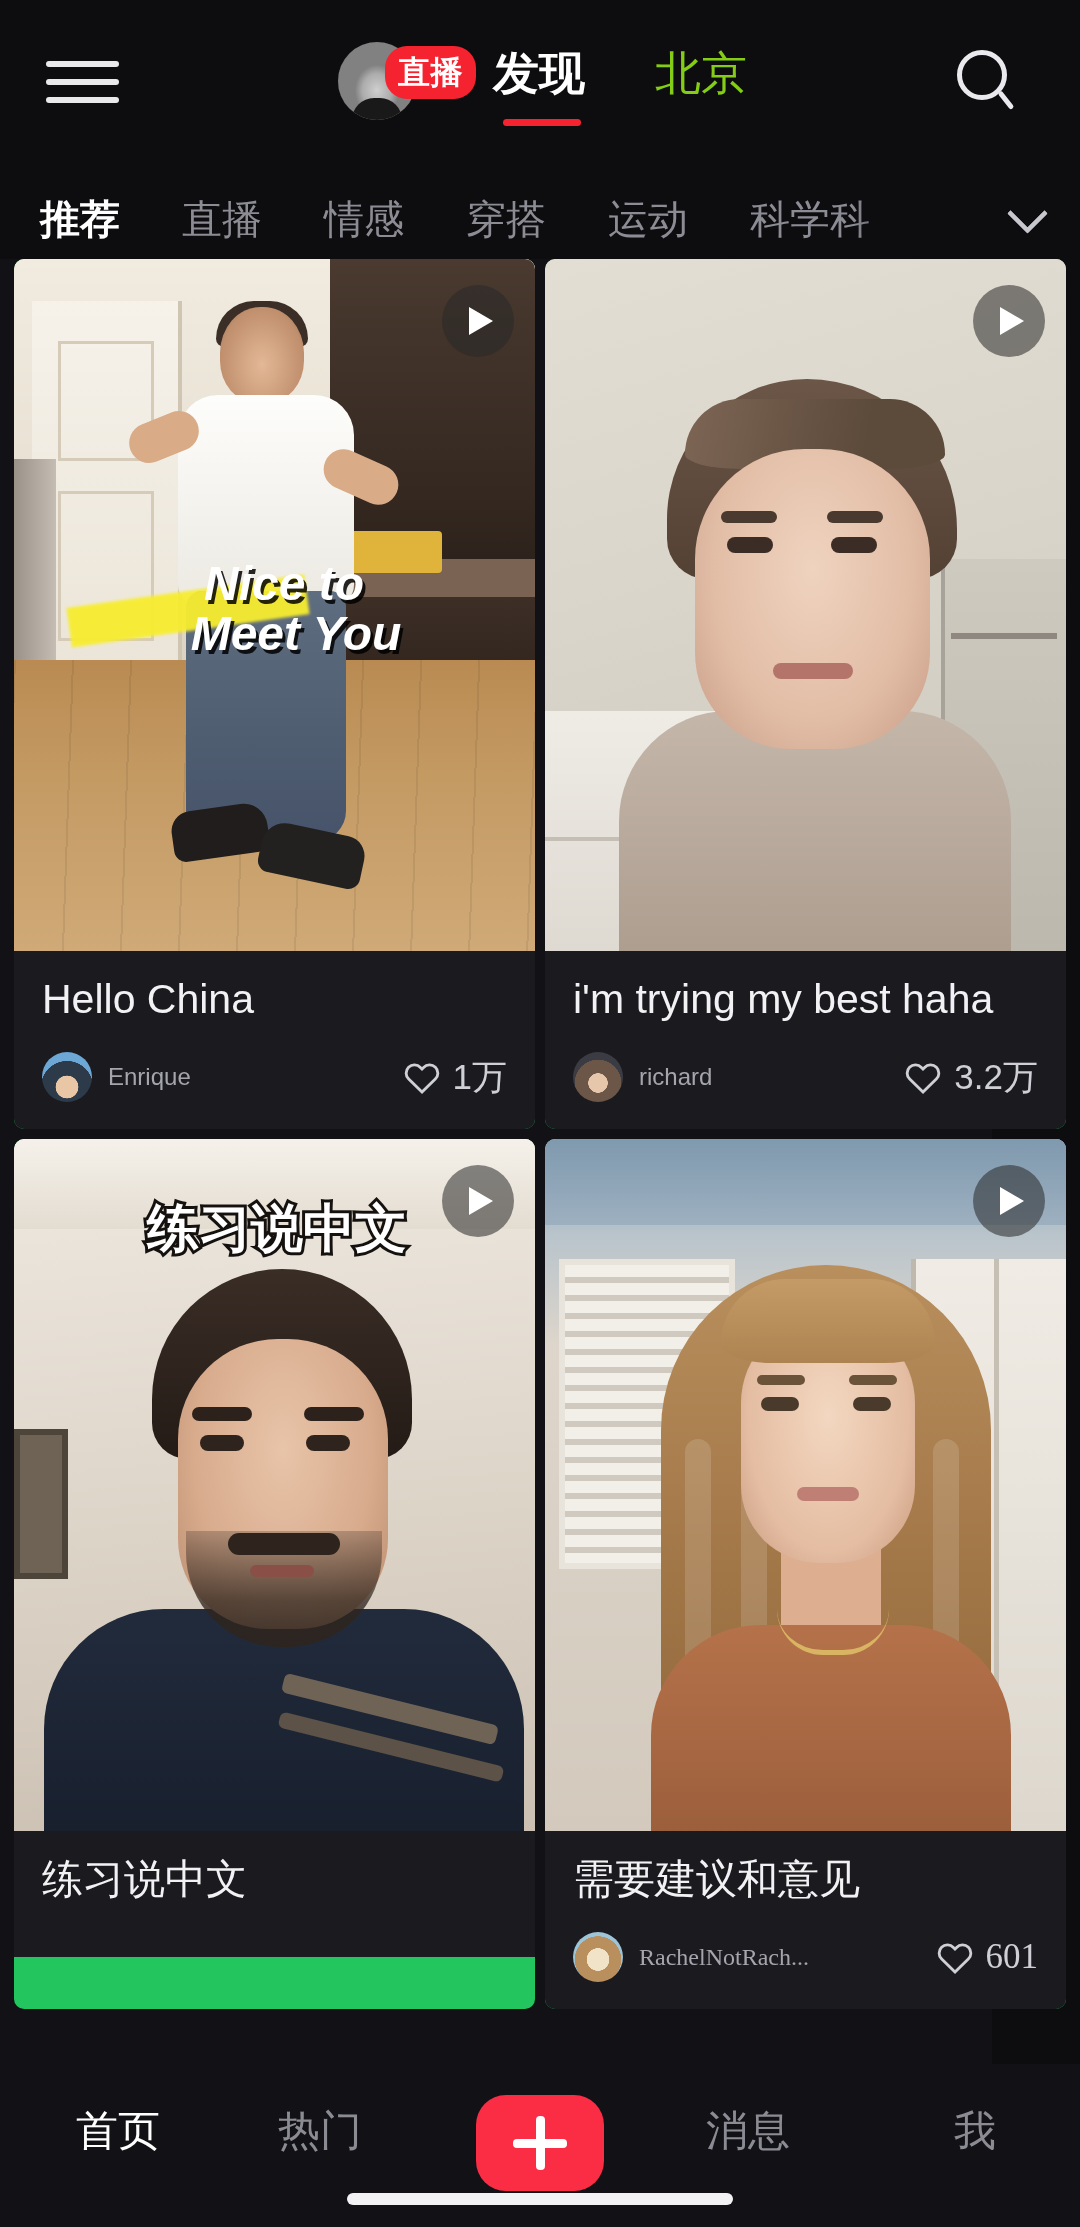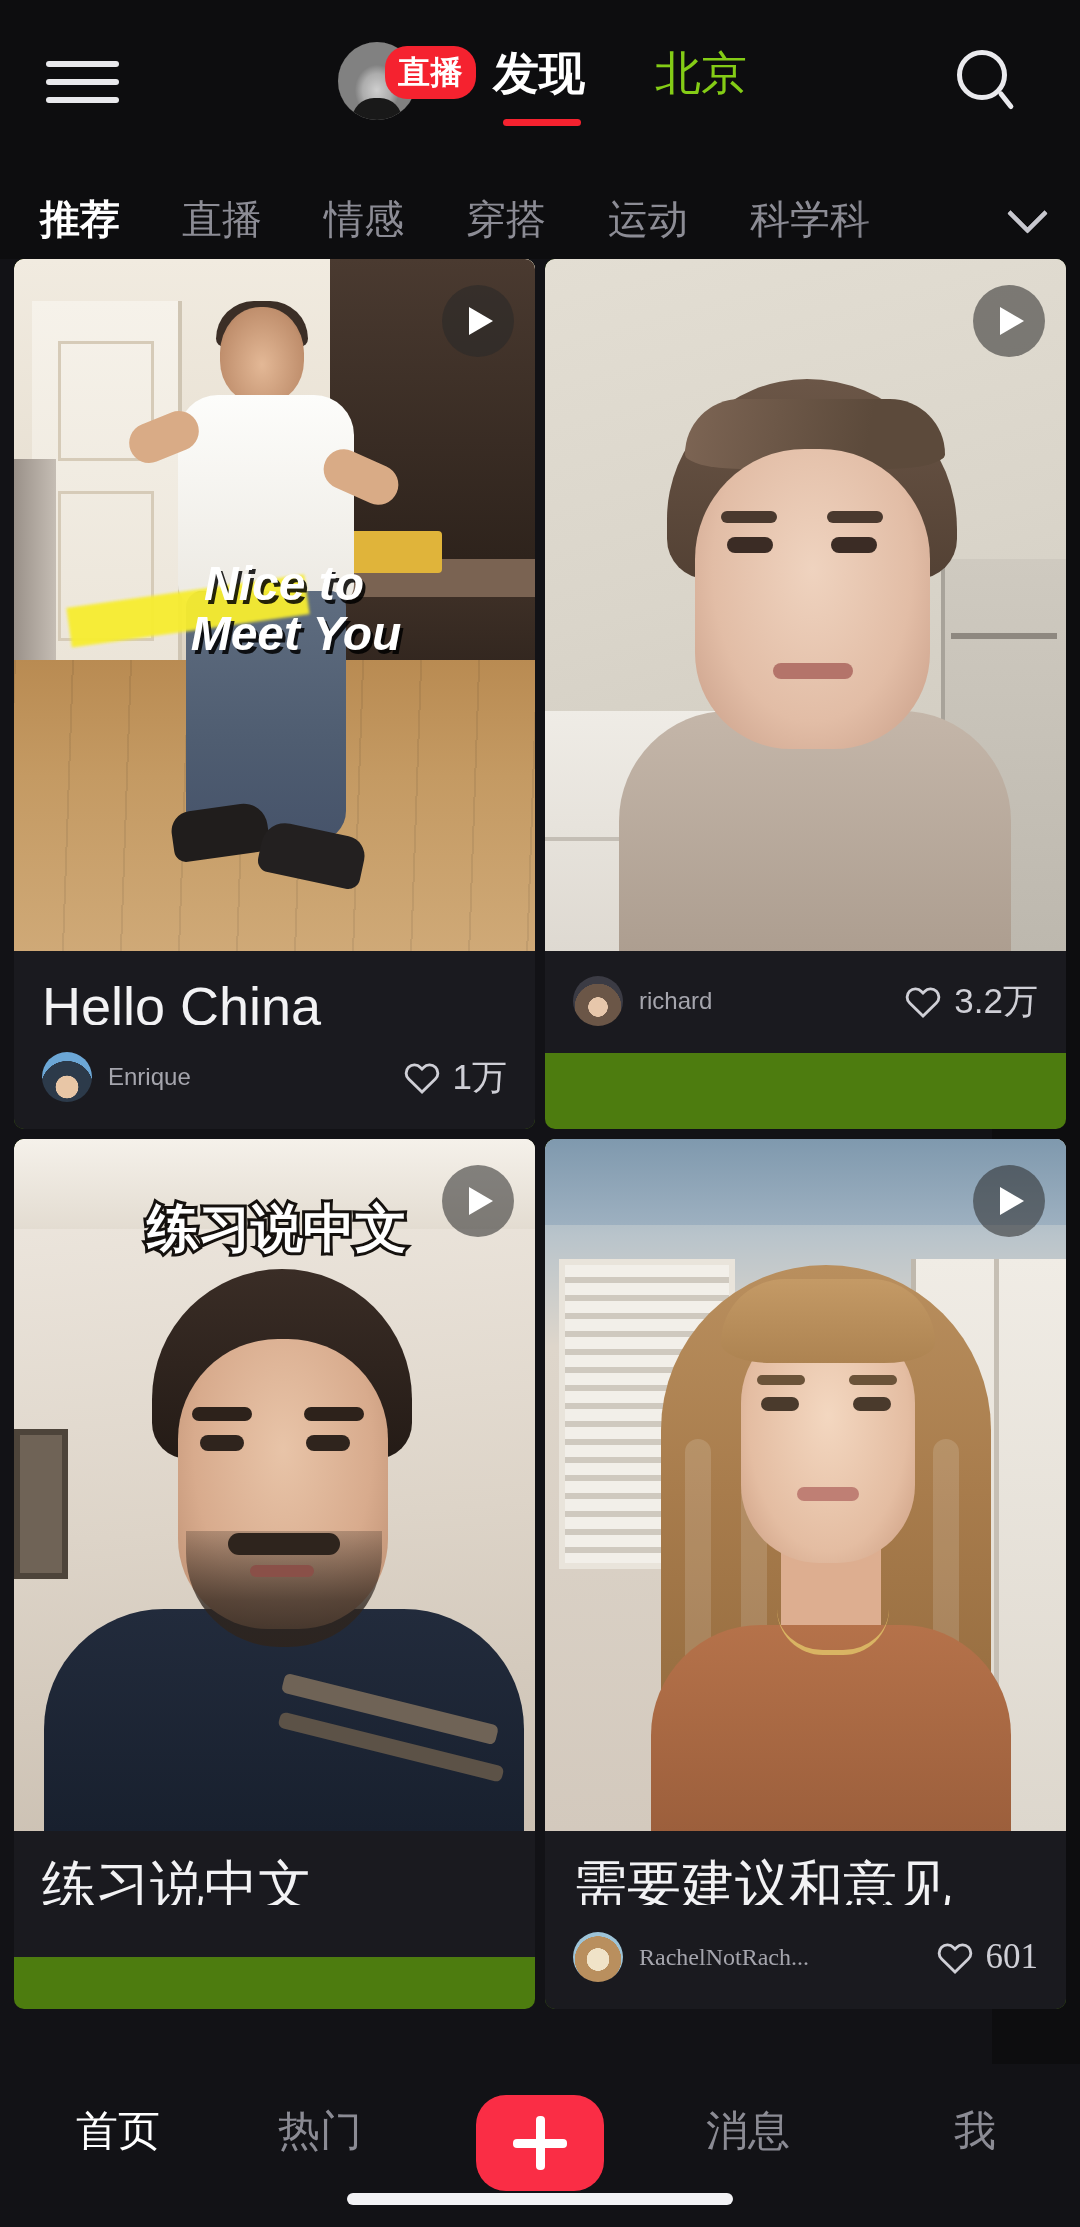--- a/index.html
+++ b/index.html
@@ -201,21 +201,21 @@
   .row {
     position: relative;
     width: 1080px;
     display: flex;
     gap: 10px;
     padding: 0 14px;
   }
   .card {
     position: relative;
     width: 526px;
-    background: #4d7c0f;
+    background: #22c55e;
     border-radius: 10px;
     overflow: hidden;
   }
   .thumb {
     position: relative;
     width: 526px;
     height: 692px;
     border-radius: 10px 10px 0 0;
     overflow: hidden;
     background: #222;
@@ -239,21 +239,21 @@
     border-left: 24px solid #ffffff;
     border-top: 14px solid transparent;
     border-bottom: 14px solid transparent;
   }
 
   .meta {
     padding: 24px 28px 26px;
     background: #1a1a1f;
   }
   .title {
-    font-size: 54px;
+    font-size: 41px;
     line-height: 1.18;
     color: #f2f2f4;
     height: 50px;
     overflow: hidden;
     white-space: nowrap;
     text-overflow: ellipsis;
     margin-bottom: 26px;
   }
   .byline {
     display: flex;
@@ -803,20 +803,21 @@
             <div class="face"></div>
             <div class="browL"></div>
               <div class="browR"></div>
             <div class="eyeL"></div>
               <div class="eyeR"></div>
             <div class="mouth"></div>
           </div>
           <div class="play"></div>
         </div>
         <div class="meta">
+          <div class="title">i'm trying my best haha</div>
           <div class="byline">
             <div class="av" style="background:radial-gradient(circle at 50% 62%, #e7c7ab 0 24%, #6b5647 25% 58%, #3b3b44 59% 100%);"></div>
             <div class="author">richard</div>
             <div class="likes">
               <span class="heart">
                 <svg width="38" height="36" viewBox="0 0 24 22">
                     <path d="M12 20.5 3.6 12.3a5.2 5.2 0 1 1 7.4-7.3l1 1 1-1a5.2 5.2 0 1 1 7.4 7.3Z" fill="none" stroke="#cfcfd6" stroke-width="1.8"></path>
                   </svg>
               </span>
               <span class="like-count">3.2万</span>

